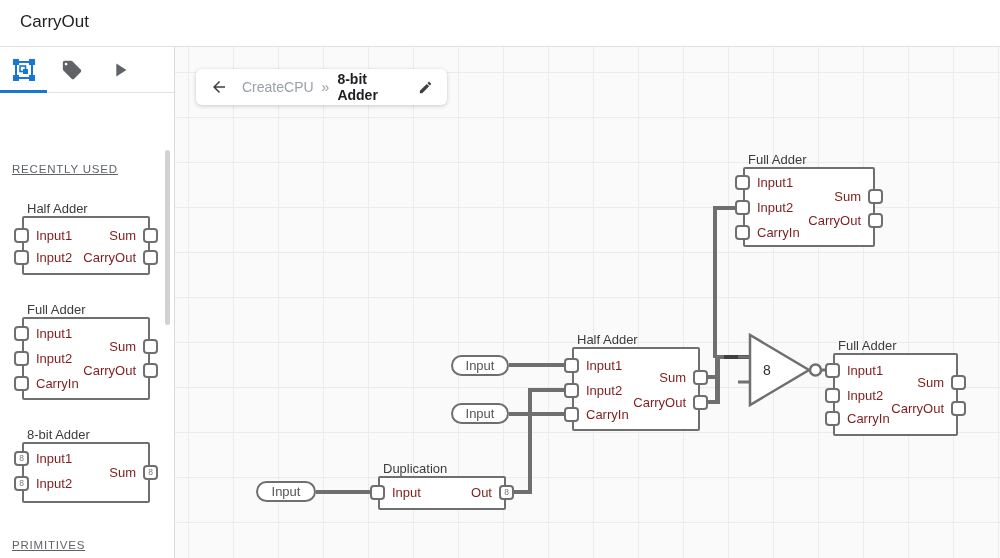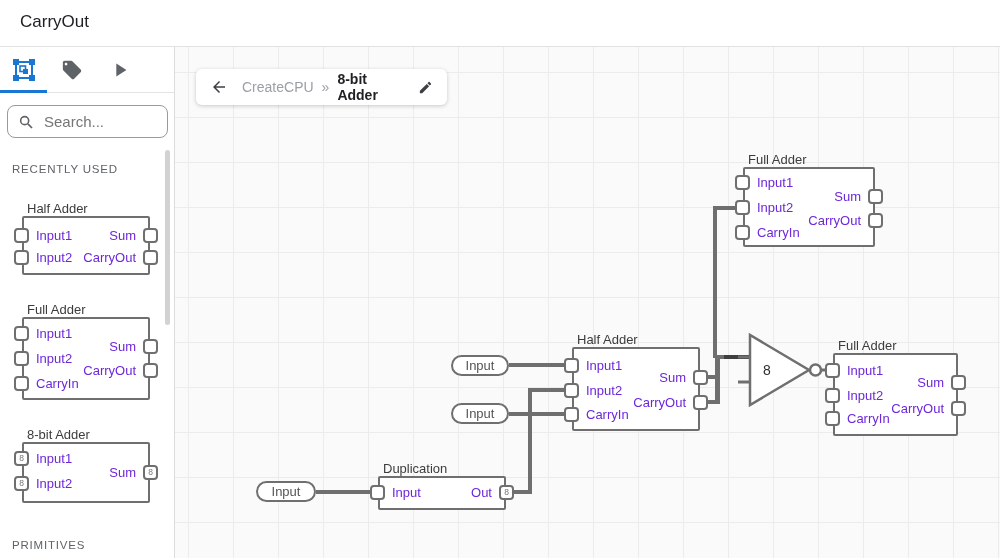--- a/index.html
+++ b/index.html
@@ -15,32 +15,32 @@
   .sidebar { position:absolute; left:0; top:47px; width:175px; height:511px;
     background:#fff; border-right:1px solid #dcdcdc; z-index:20; }
   .tabbar { position:relative; height:46px; border-bottom:1px solid #e3e3e3; display:flex; }
   .tab { width:48px; height:45px; display:flex; align-items:center; justify-content:center; cursor:pointer; position:relative; }
   .tab.active::after { content:""; position:absolute; left:0; bottom:-1px; width:47px; height:3px; background:#1976d2; }
   .searchbox { position:absolute; left:7px; top:58px; width:161px; height:33px;
     border:1.5px solid #9a9a9a; border-radius:8px; display:flex; align-items:center; padding:0 10px; background:#fff; }
   .searchbox input { border:none; outline:none; width:110px; font-size:15px; color:#444;
     font-family:"Liberation Sans", sans-serif; margin-left:10px; background:transparent; }
   .searchbox input::placeholder { color:#757575; }
-  .section-label { position:absolute; left:12px; font-size:11.5px; color:#5f6368; letter-spacing:.8px; }
+  .section-label { position:absolute; left:12px; font-size:11.5px; color:#5f6368; letter-spacing:.8px;text-decoration:underline; }
   .scroll-thumb { position:absolute; right:4px; top:103px; width:5px; height:175px; background:#d2d2d2; border-radius:3px; }
 
   
   .node { position:absolute; background:#fff; border:2px solid #6f6f6f; border-radius:2px; }
   .node-title { position:absolute; top:-17px; left:3px; font-size:13px; color:#3c3c3c; white-space:nowrap; }
   .port { position:absolute; width:15px; height:15px; background:#fff; border:2px solid #6f6f6f;
     border-radius:4px; display:flex; align-items:center; justify-content:center;
     font-size:8.5px; color:#777; z-index:3; }
   .port.pl-side { left:-10px; }
   .port.pr-side { right:-10px; }
-  .plabel { position:absolute; height:15px; line-height:15px; font-size:13px; color:#6d28d9; white-space:nowrap; }
+  .plabel { position:absolute; height:15px; line-height:15px; font-size:13px; color:#7f1d1d; white-space:nowrap; }
   .plabel.l { left:12px; }
   .plabel.r { right:12px; text-align:right; }
 
   
   .canvas { position:absolute; left:175px; top:47px; width:825px; height:511px;
     background-color:#fafafa;
     background-image:linear-gradient(to right,#ececec 1px,transparent 1px),
                      linear-gradient(to bottom,#ececec 1px,transparent 1px);
     background-size:45px 45px; background-position:13px 25px; overflow:hidden; }
   .breadcrumb { position:absolute; left:21px; top:22px; width:251px; height:36px; background:#fff;
@@ -82,27 +82,20 @@
         <path fill="#5f6368" d="M21.41 11.58l-9-9C12.05 2.22 11.55 2 11 2H4c-1.1 0-2 .9-2 2v7c0 .55.22 1.05.59 1.42l9 9c.36.36.86.58 1.41.58.55 0 1.05-.22 1.41-.59l7-7c.37-.36.59-.86.59-1.41 0-.55-.22-1.06-.59-1.42zM5.5 7C4.67 7 4 6.33 4 5.5S4.67 4 5.5 4 7 4.67 7 5.5 6.33 7 5.5 7z"></path>
       </svg>
     </div>
     <div class="tab">
       <svg width="22" height="22" viewBox="0 0 24 24">
         <path fill="#5f6368" d="M8 5v14l11-7z"></path>
       </svg>
     </div>
   </div>
 
-  <div class="searchbox">
-    <svg width="16" height="16" viewBox="0 0 24 24">
-      <path fill="none" stroke="#5f6368" stroke-width="2.4" d="M10 4a6 6 0 1 1 0 12 6 6 0 0 1 0-12z"></path>
-      <path stroke="#5f6368" stroke-width="2.6" d="M14.8 14.8L21 21"></path>
-    </svg>
-    <input type="text" placeholder="Search..." style="">
-  </div>
 
   <div class="section-label" style="top:116px;">RECENTLY USED</div>
 
   <div class="node" style="left:22px; top:169px; width:128px; height:59px;">
     <div class="node-title">Half Adder</div>
     <div class="port pl-side" style="top:9.5px;"></div>
     <div class="port pl-side" style="top:31.5px;"></div>
     <div class="port pr-side" style="top:9.5px;"></div>
     <div class="port pr-side" style="top:31.5px;"></div>
     <div class="plabel l" style="top:9.5px;">Input1</div>

